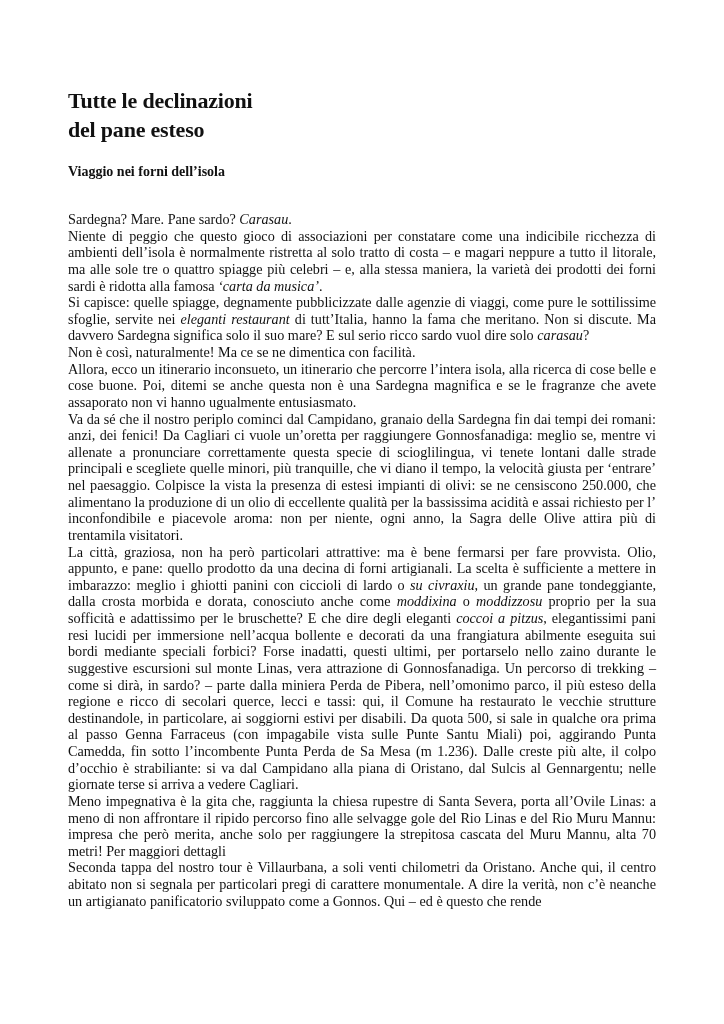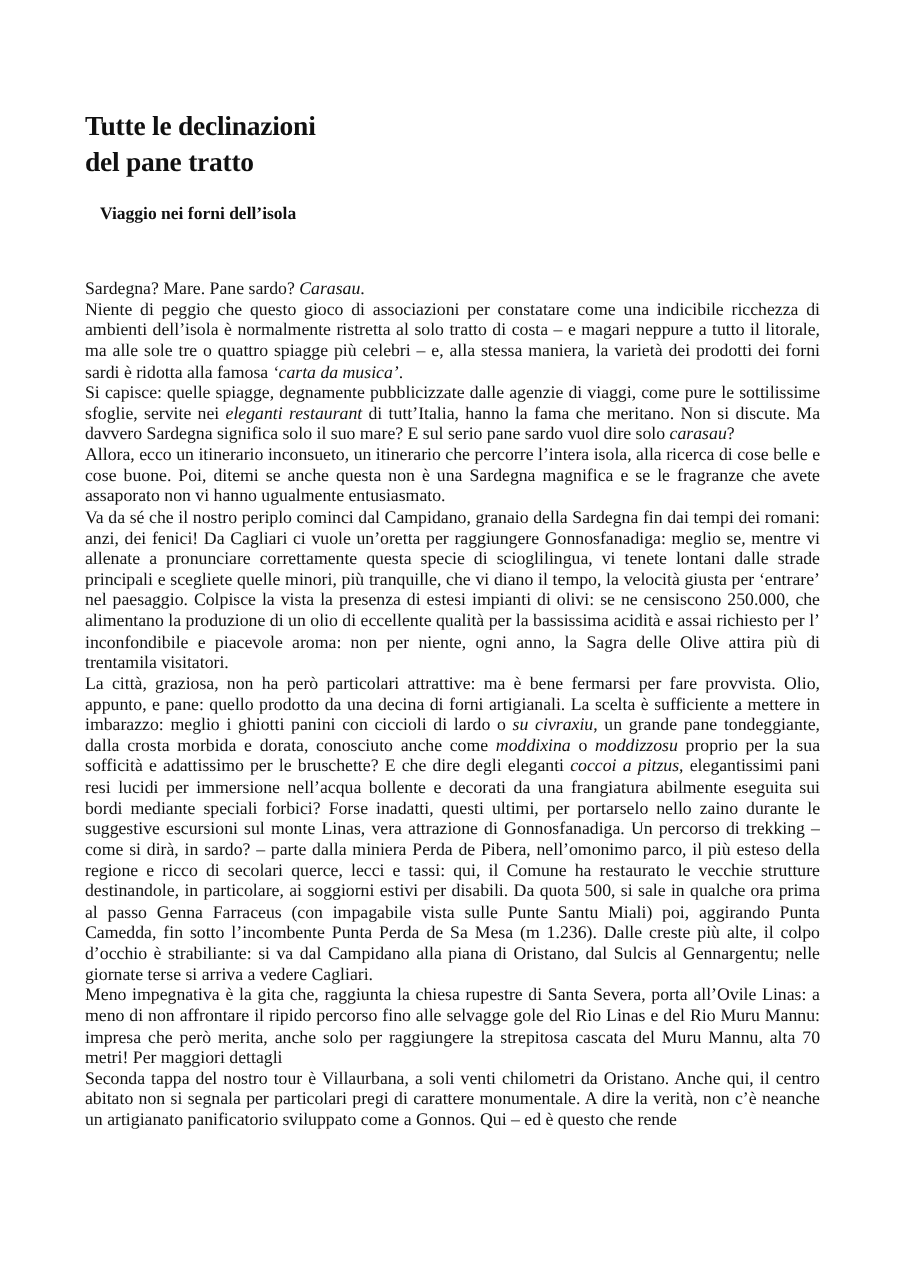--- a/index.html
+++ b/index.html
@@ -1,36 +1,37 @@
 <!DOCTYPE html>
 <html><head>
 <meta charset="utf-8">
 <style>
   html, body { margin: 0; padding: 0; background: #ffffff; }
   body { width: 724px; height: 1024px; position: relative; overflow: hidden; }
   .page { position: absolute; left: 68px; top: 0; width: 588px; color: #111; font-family: "Liberation Serif", serif; }
   .title { position: absolute; top: 86px; left: 0; margin: 0; font-size: 22px; line-height: 29px; font-weight: bold; letter-spacing: -0.2px; }
-  .subtitle { position: absolute; top: 163px; left: 12px; margin: 0; font-size: 14px; line-height: 17px; font-weight: bold; }
-  .body { position: absolute; top: 211px; left: 0; width: 588px; font-size: 14.2px; line-height: 16.62px; margin-top: 12px; }
+  .subtitle { position: absolute; top: 163px; left: 0; margin: 0; font-size: 14px; line-height: 17px; font-weight: bold; }
+  .body { position: absolute; top: 211px; left: 0; width: 588px; font-size: 14.2px; line-height: 16.62px; }
   .body p { margin: 0; text-align: justify; }
   .body p.short { text-align: left; }
   em { font-style: italic; }
 </style>
 </head>
 <body>
 
 <div class="page">
   <h1 class="title">
     <span>Tutte le declinazioni</span><br>
-    <span>del pane tratto</span>
+    <span>del pane esteso</span>
   </h1>
   <h2 class="subtitle">Viaggio nei forni dell’isola</h2>
   <div class="body" id="body">
       <p class="short"><span>Sardegna? Mare. Pane sardo? </span><em>Carasau</em><span>.</span></p>
       <p><span>Niente di peggio che questo gioco di associazioni per constatare come una indicibile ricchezza di ambienti dell’isola è normalmente ristretta al solo tratto di costa – e magari neppure a tutto il litorale, ma alle sole tre o quattro spiagge più celebri – e, alla stessa maniera, la varietà dei prodotti dei forni sardi è ridotta alla famosa </span><em>‘carta da musica’</em><span>.</span></p>
-      <p><span>Si capisce: quelle spiagge, degnamente pubblicizzate dalle agenzie di viaggi, come pure le sottilissime sfoglie, servite nei </span><em>eleganti restaurant</em><span> di tutt’Italia, hanno la fama che meritano. Non si discute. Ma davvero Sardegna significa solo il suo mare? E sul serio pane sardo vuol dire solo </span><em>carasau</em><span>?</span></p>
+      <p><span>Si capisce: quelle spiagge, degnamente pubblicizzate dalle agenzie di viaggi, come pure le sottilissime sfoglie, servite nei </span><em>eleganti restaurant</em><span> di tutt’Italia, hanno la fama che meritano. Non si discute. Ma davvero Sardegna significa solo il suo mare? E sul serio ricco sardo vuol dire solo </span><em>carasau</em><span>?</span></p>
+      <p class="short"><span>Non è così, naturalmente! Ma ce se ne dimentica con facilità.</span></p>
       <p><span>Allora, ecco un itinerario inconsueto, un itinerario che percorre l’intera isola, alla ricerca di cose belle e cose buone. Poi, ditemi se anche questa non è una Sardegna magnifica e se le fragranze che avete assaporato non vi hanno ugualmente entusiasmato.</span></p>
       <p><span>Va da sé che il nostro periplo cominci dal Campidano, granaio della Sardegna fin dai tempi dei romani: anzi, dei fenici! Da Cagliari ci vuole un’oretta per raggiungere Gonnosfanadiga: meglio se, mentre vi allenate a pronunciare correttamente questa specie di scioglilingua, vi tenete lontani dalle strade principali e scegliete quelle minori, più tranquille, che vi diano il tempo, la velocità giusta per ‘entrare’ nel paesaggio. Colpisce la vista la presenza di estesi impianti di olivi: se ne censiscono 250.000, che alimentano la produzione di un olio di eccellente qualità per la bassissima acidità e assai richiesto per l’ inconfondibile e piacevole aroma: non per niente, ogni anno, la Sagra delle Olive attira più di trentamila visitatori.</span></p>
       <p><span>La città, graziosa, non ha però particolari attrattive: ma è bene fermarsi per fare provvista. Olio, appunto, e pane: quello prodotto da una decina di forni artigianali. La scelta è sufficiente a mettere in imbarazzo: meglio i ghiotti panini con ciccioli di lardo o </span><em>su civraxiu</em><span>, un grande pane tondeggiante, dalla crosta morbida e dorata, conosciuto anche come </span><em>moddixina</em><span> o </span><em>moddizzosu</em><span> proprio per la sua sofficità e adattissimo per le bruschette? E che dire degli eleganti </span><em>coccoi a pitzus</em><span>, elegantissimi pani resi lucidi per immersione nell’acqua bollente e decorati da una frangiatura abilmente eseguita sui bordi mediante speciali forbici? Forse inadatti, questi ultimi, per portarselo nello zaino durante le suggestive escursioni sul monte Linas, vera attrazione di Gonnosfanadiga. Un percorso di trekking – come si dirà, in sardo? – parte dalla miniera Perda de Pibera, nell’omonimo parco, il più esteso della regione e ricco di secolari querce, lecci e tassi:  qui, il Comune ha restaurato le vecchie strutture destinandole, in particolare, ai soggiorni estivi per disabili. Da quota 500, si sale in qualche ora prima al passo Genna Farraceus (con impagabile vista sulle Punte Santu Miali) poi, aggirando Punta Camedda, fin sotto l’incombente Punta Perda de Sa Mesa (m 1.236). Dalle creste più alte, il colpo d’occhio è strabiliante: si va dal Campidano alla piana di Oristano, dal Sulcis al Gennargentu; nelle giornate terse si arriva a vedere Cagliari.</span></p>
       <p><span>Meno impegnativa è la gita che, raggiunta la chiesa rupestre di Santa Severa, porta all’Ovile Linas: a meno di non affrontare il ripido percorso fino alle selvagge gole del Rio Linas e del Rio Muru Mannu: impresa che però merita, anche solo per raggiungere la strepitosa cascata del Muru Mannu, alta 70 metri! Per maggiori dettagli</span></p>
       <p><span>Seconda tappa del nostro tour è Villaurbana, a soli venti chilometri da Oristano. Anche qui, il centro abitato non si segnala per particolari pregi di carattere monumentale. A dire la verità, non c’è neanche un artigianato panificatorio sviluppato come a Gonnos. Qui – ed è questo che rende</span></p>
     </div>
 </div>
 
 </body></html>

